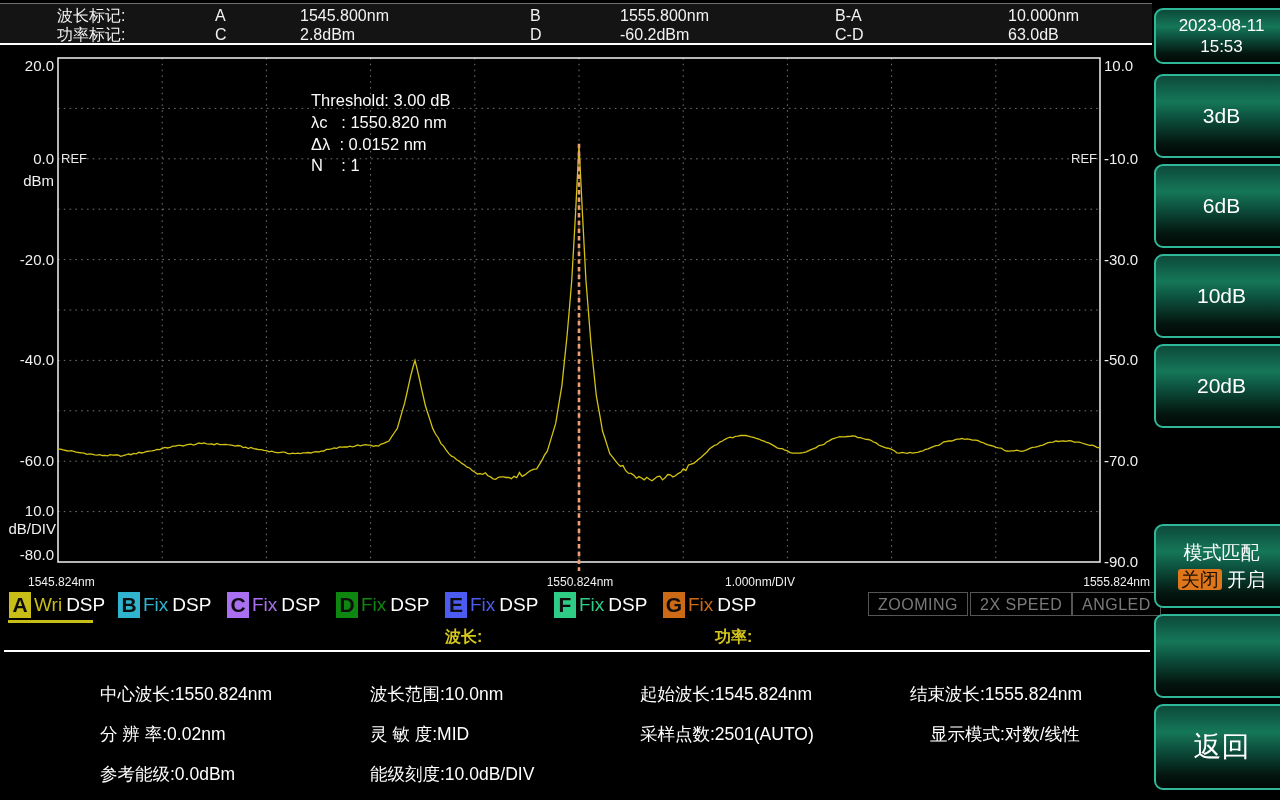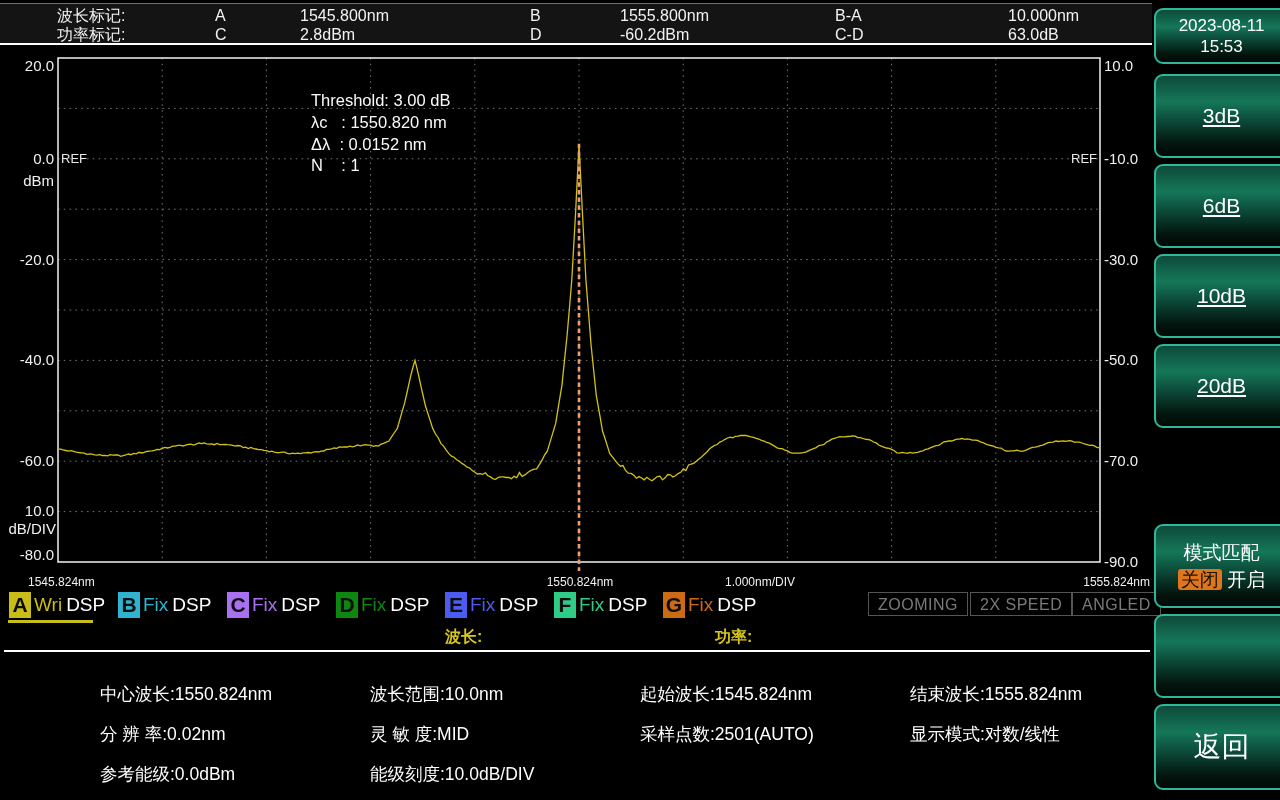--- a/index.html
+++ b/index.html
@@ -26,21 +26,21 @@
   .status{position:absolute;top:592px;height:24px;line-height:23px;padding:0 9px;border:1px solid #555;
     color:#7a7a7a;font-size:16px;letter-spacing:.5px;box-sizing:border-box;}
   
   .seclab{position:absolute;top:627px;font-size:16px;font-weight:bold;color:#d6c71d;height:19px;line-height:19px;}
   .divider{left:4px;top:650px;width:1146px;height:2px;background:#ffffff;}
   .pcell{position:absolute;font-size:17.5px;color:#ffffff;white-space:nowrap;height:21px;line-height:21px;}
   
   .sbtn{position:absolute;left:1154px;width:135px;border:2px solid #2eb899;border-radius:9px;box-sizing:border-box;
     background:linear-gradient(180deg,#0d4a3a 0%,#157758 32%,#0c4c3a 55%,#03150e 85%,#010806 100%);
     display:flex;flex-direction:column;align-items:center;justify-content:center;color:#fff;text-align:center;cursor:pointer;}
-  .sbtn .big{font-size:21px;text-decoration:underline;}
+  .sbtn .big{font-size:21px;}
   .sbtn .med{font-size:19px;line-height:27px;}
   .sbtn .yellow{color:#ece300;}
   .offchip{background:#e0761c;color:#161000;padding:0 3px;border-radius:3px;}
 </style>
 </head>
 <body>
 
 <div class="screen">
 
   <svg id="plot-svg" class="abs" style="left:0;top:0" width="1152" height="592">
@@ -161,21 +161,21 @@
   <div class="seclab" style="left:715px">功率:</div>
   <div class="abs divider"></div>
 
   <div class="pcell" style="left:100px;top:684px">中心波长:1550.824nm</div>
   <div class="pcell" style="left:370px;top:684px">波长范围:10.0nm</div>
   <div class="pcell" style="left:640px;top:684px">起始波长:1545.824nm</div>
   <div class="pcell" style="left:910px;top:684px">结束波长:1555.824nm</div>
   <div class="pcell" style="left:100px;top:724px">分 辨 率:0.02nm</div>
   <div class="pcell" style="left:370px;top:724px">灵 敏 度:MID</div>
   <div class="pcell" style="left:640px;top:724px">采样点数:2501(AUTO)</div>
-  <div class="pcell" style="left:910px;top:724px">显示模式:对数/线性</div>
+  <div class="pcell" style="left:930px;top:724px">显示模式:对数/线性</div>
   <div class="pcell" style="left:100px;top:764px">参考能级:0.0dBm</div>
   <div class="pcell" style="left:370px;top:764px">能级刻度:10.0dB/DIV</div>
 
   <div class="sbtn" style="top:8px;height:56px">
     <div style="font-size:17px;line-height:21px">2023-08-11</div>
     <div style="font-size:17px;line-height:21px">15:53</div>
   </div>
   <div class="sbtn" style="top:74px;height:84px">
       <div class="big">3dB</div>
     </div>

